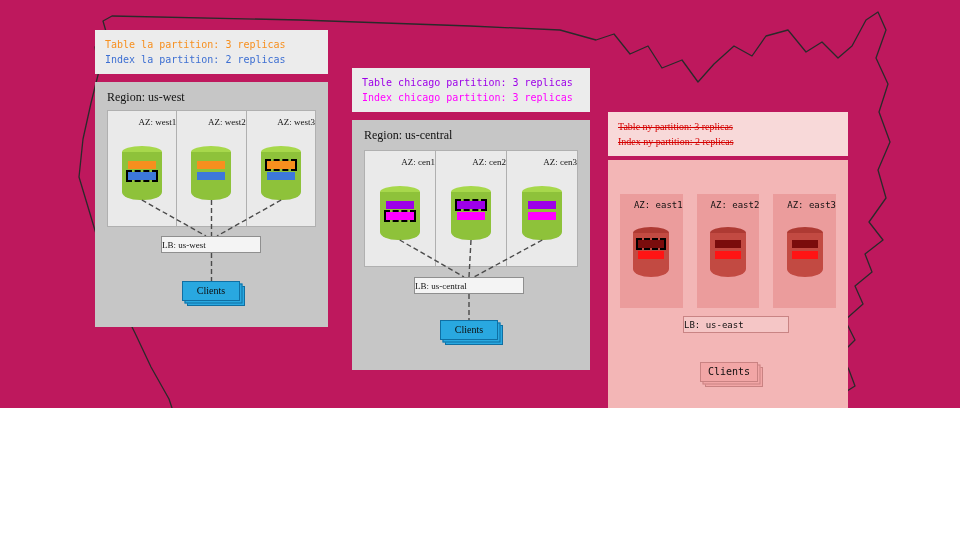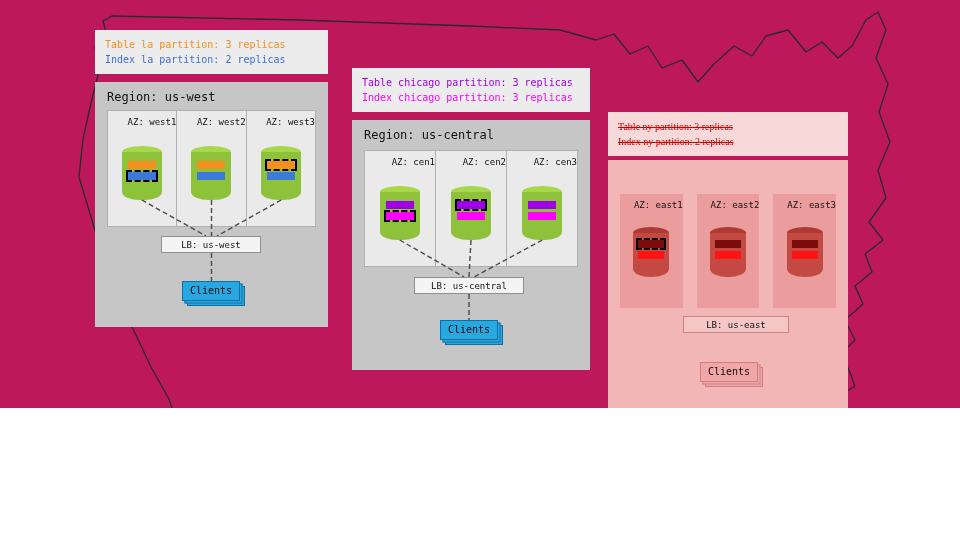--- a/index.html
+++ b/index.html
@@ -14,21 +14,21 @@
   .caption.pink-cap { background:#f8d9d9;font-family:Liberation Serif, serif; }
   .cap-line { font-size:10px; line-height:15px; white-space:pre; }
   .c-orange { color:#f78f1e; }
   .c-blue   { color:#3d6fd2; }
   .c-purple { color:#9d00e8; }
   .c-magenta{ color:#ff00ff; }
   .struck   { color:#d40000; text-decoration:line-through; }
 
   
   .panel { position:absolute; z-index:2; }
-  .panel.gray { background:#c6c6c6; }
+  .panel.gray { background:#c6c6c6;font-family:Liberation Serif, serif; }
   .panel.pink { background:#f3b6b6; }
   .region-title { font-size:12px; color:#111; padding:8px 0 0 12px; }
 
   
   .az-box { position:absolute; left:12px; top:28px; display:flex; background:#eaeaea;
             border:1px solid #b0b0b0; z-index:1; box-sizing:border-box; }
   .az-cell { flex:1; border-right:1px solid #b0b0b0; padding-top:5px; box-sizing:border-box; }
   .az-cell:last-child { border-right:none; }
   .az-label { font-size:9px; line-height:12px; text-align:right; color:#111; }
 
@@ -54,21 +54,21 @@
   .b-maroon { background:#7a0c0c; }
   .b-red    { background:#ff1414; }
   .lease { outline:2px dashed #000; }
 
   
   .connectors { position:absolute; left:0; top:0; z-index:2; pointer-events:none; }
   .connectors line { stroke:#4a4a4a; stroke-width:1.4; stroke-dasharray:5 3; }
 
   
   .lb { position:absolute; height:17px; background:#f4f4f4; border:1px solid #8f8f8f;
-        font-size:9px; line-height:16px; text-align:center; color:#111; z-index:3; box-sizing:border-box; }
+        font-size:9px; line-height:16px; text-align:left; color:#111; z-index:3; box-sizing:border-box; }
   .lb.pink-lb { background:#f5c6c6; border-color:#c98484;margin-left:8px; }
 
   
   .clients { position:absolute; width:58px; height:20px; z-index:3; }
   .clients .sheet { position:absolute; left:0; top:0; width:100%; height:100%;
                     box-sizing:border-box; text-align:center; font-size:10px;
                     line-height:18px; color:#0d0d0d; }
   .clients .sh3 { transform:translate(5px,5px); }
   .clients .sh2 { transform:translate(2.5px,2.5px); }
   .clients.blue-c .sheet { background:#29a8e0; border:1px solid #0f6fa3; }

